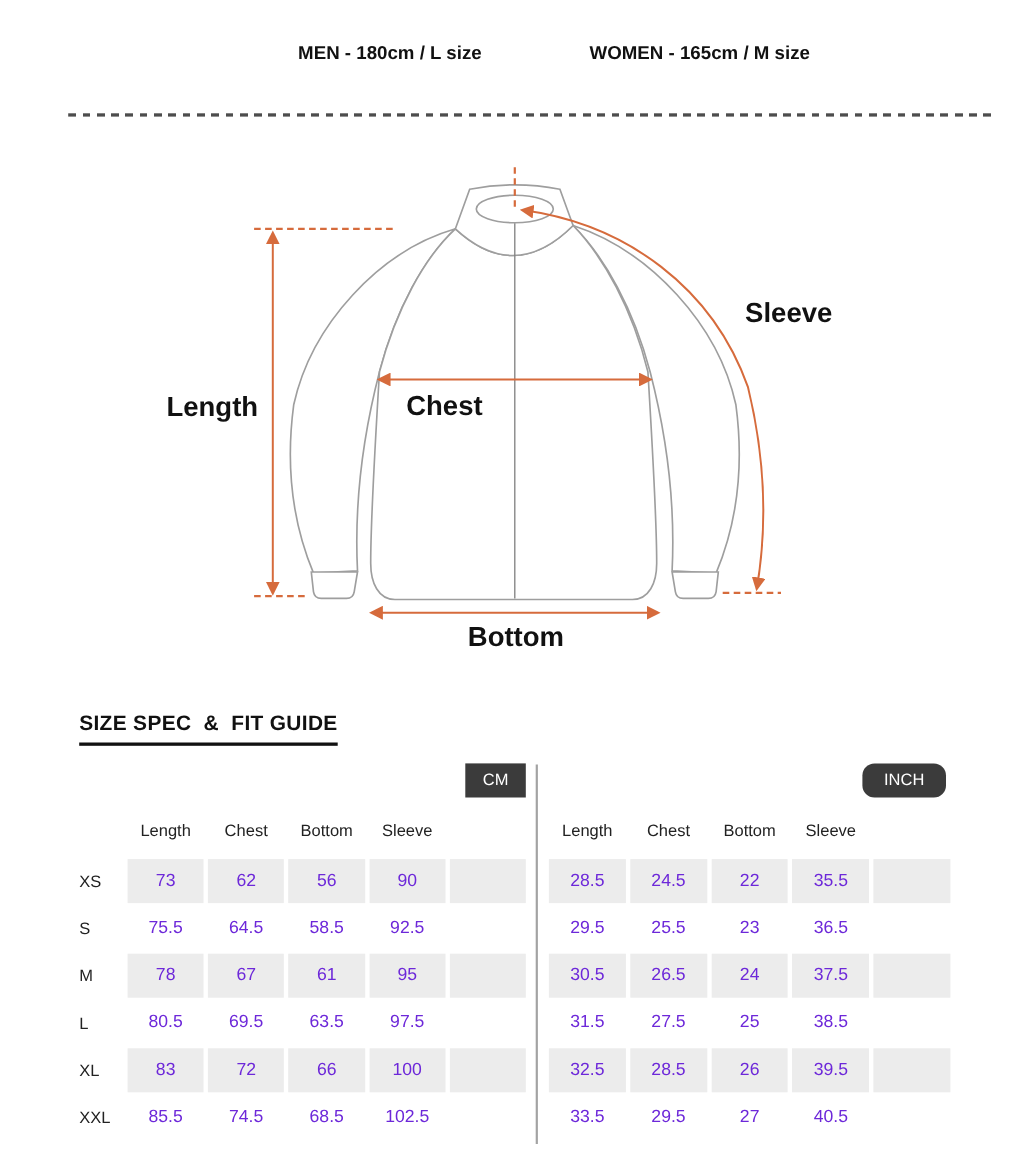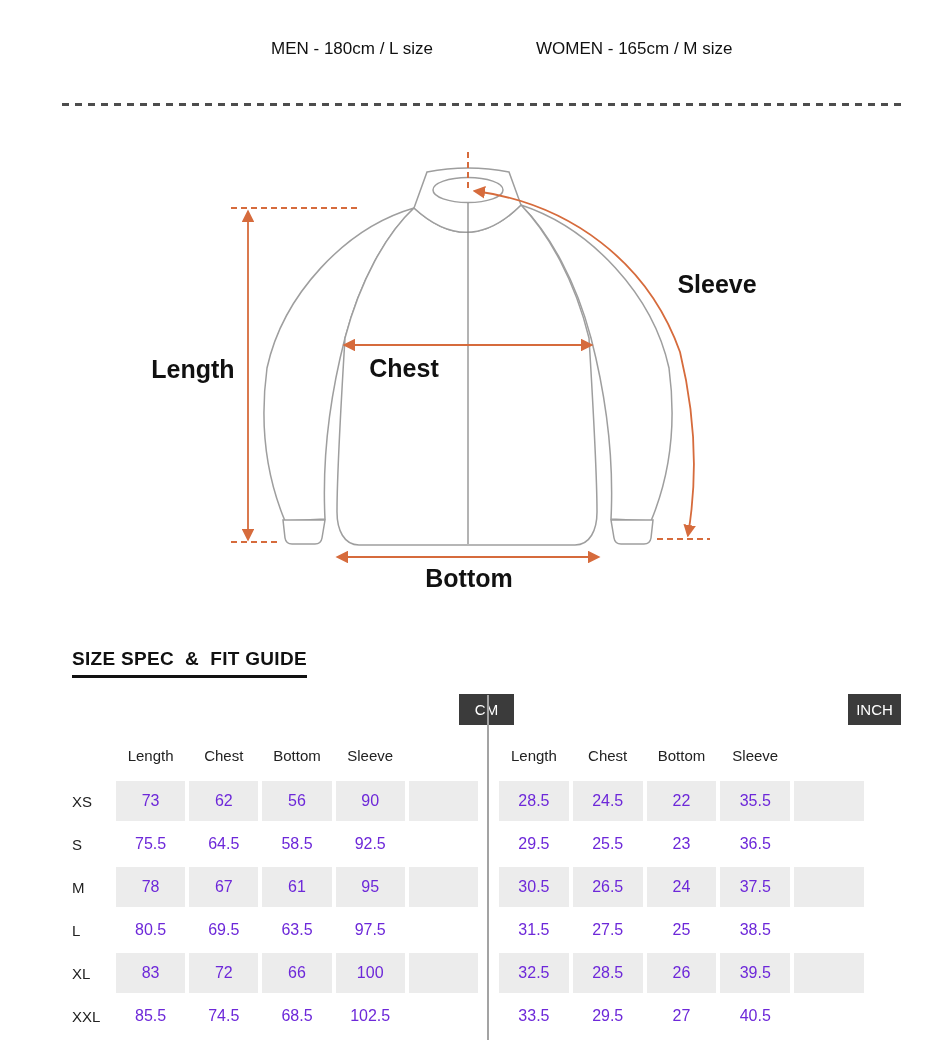--- a/index.html
+++ b/index.html
@@ -2,21 +2,21 @@
 <html><head>
 <meta charset="utf-8">
 <style>
   html,body{margin:0;padding:0;background:#fff;}
   .page{position:relative;width:930px;height:1050px;background:#fff;overflow:hidden;
         font-family:"Liberation Sans",sans-serif;color:var(--text,#111);}
 
   
   .model-title{position:absolute;left:72px;top:33px;font-size:21px;font-weight:bold;
                letter-spacing:.5px;border-bottom:3px solid var(--text);padding-bottom:4px;}
-  .model-sub{position:absolute;top:39px;font-size:17px;font-weight:normal;}
+  .model-sub{position:absolute;top:39px;font-size:17px;font-weight:bold;}
   .model-sub.men{left:271px;}
   .model-sub.women{left:536px;}
   .dashed-divider{position:absolute;left:62px;top:103px;width:845px;height:3px;
         background:repeating-linear-gradient(to right,var(--divider) 0 7px,transparent 7px 13px);}
 
   
   .diagram-svg{position:absolute;left:0;top:0;width:930px;height:1050px;}
   .outline{fill:#fff;stroke:var(--outline);stroke-width:1.5;}
   .centerline{stroke:var(--centerline);stroke-width:1.2;}
   .mline{stroke:var(--accent);stroke-width:1.8;fill:none;}
@@ -24,23 +24,23 @@
   .arrowhead{fill:var(--accent);}
   .dlabel{font-size:25px;font-weight:bold;fill:var(--text);text-anchor:middle;
           font-family:"Liberation Sans",sans-serif;}
 
   
   .size-title{position:absolute;left:72px;top:648px;font-size:19px;font-weight:bold;
               letter-spacing:.3px;white-space:pre;border-bottom:3px solid var(--text);
               padding-bottom:5px;}
   .badge{position:absolute;top:694px;height:31px;background:var(--badge-bg);
          color:var(--badge-text);font-size:15px;display:flex;align-items:center;
-         justify-content:center;margin-left:36px;}
+         justify-content:center;}
   .badge.cm{left:423px;width:55px;}
-  .badge.inch{left:812px;width:53px;}
+  .badge.inch{left:784px;width:76px;border-radius:11px;}
   .vdivider{position:absolute;left:487px;top:695px;width:2px;height:345px;
             background:var(--table-divider);}
 
   .table{position:absolute;top:744px;}
   .table.cm{left:72px;width:406px;}
   .table.inch{left:499px;width:365px;}
   .trow{display:grid;column-gap:4px;height:40px;margin-bottom:3px;align-items:stretch;}
   .cm .trow{grid-template-columns:40px repeat(5,1fr);}
   .inch .trow{grid-template-columns:repeat(5,1fr);}
   .trow.head{height:22px;margin-bottom:15px;align-items:center;}

